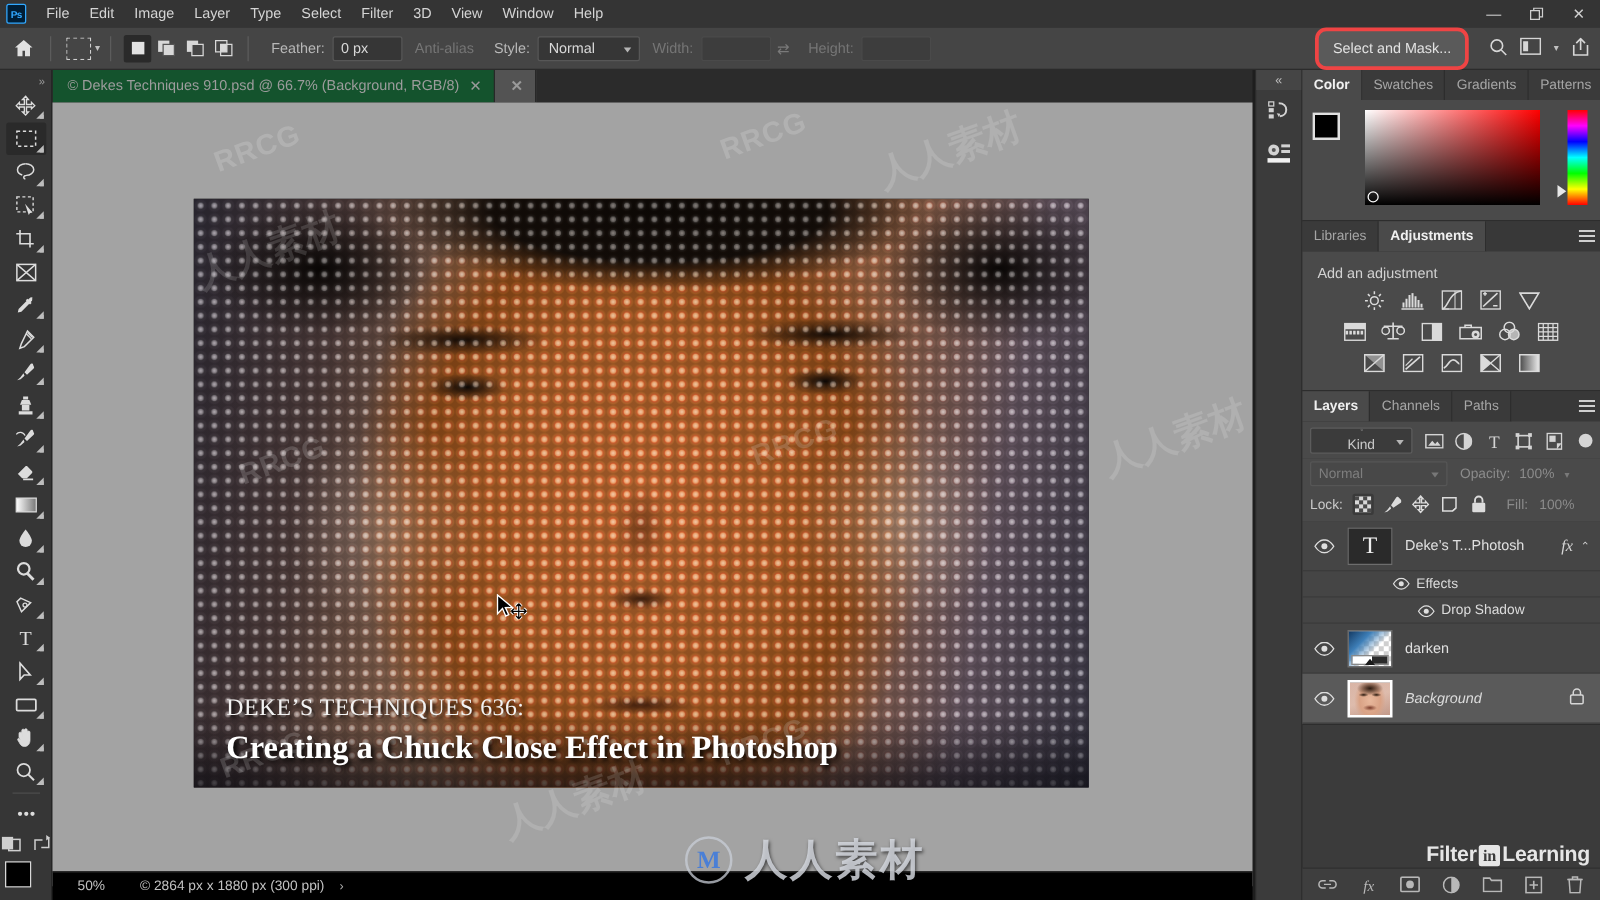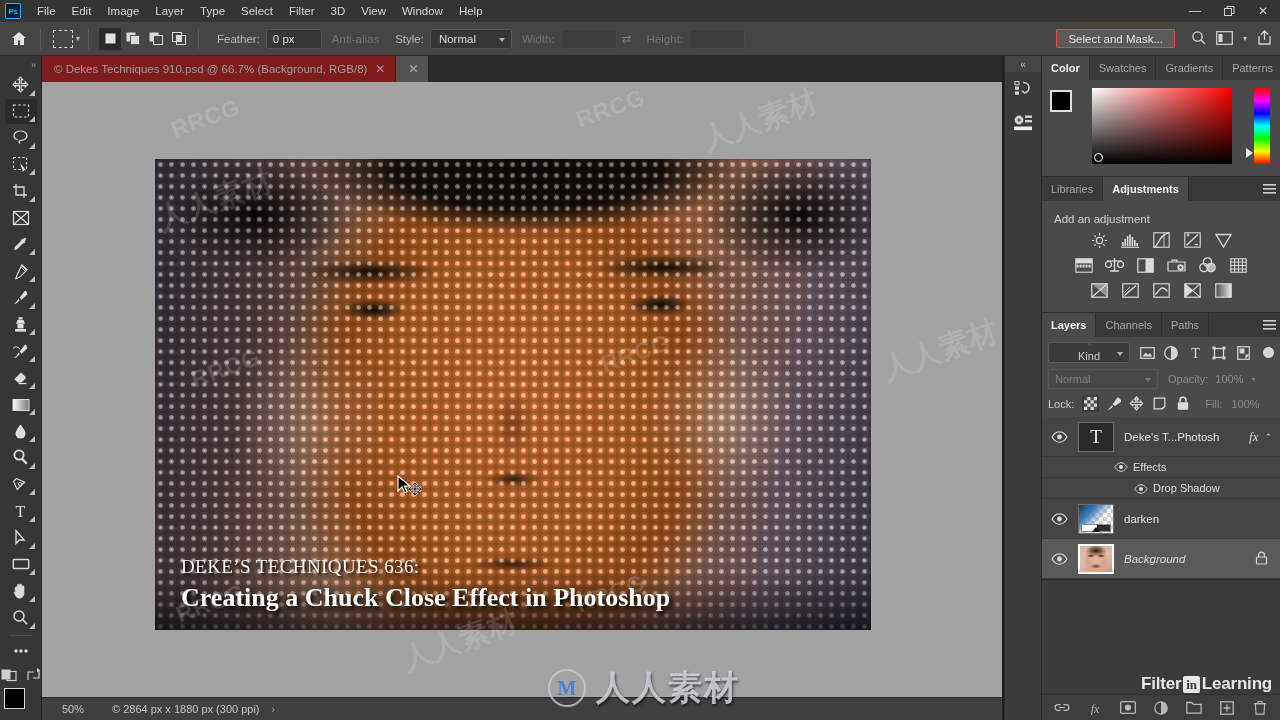--- a/index.html
+++ b/index.html
@@ -69,35 +69,35 @@
     height: 20px; padding: 0 18px 0 8px; color: #d8d8d8; font-size: 11.5px;
     display: flex; align-items: center; position: relative; min-width: 82px;
   }
   .opt-select::after {
     content: ""; position: absolute; right: 6px; top: 8px;
     border-left: 3.5px solid transparent; border-right: 3.5px solid transparent;
     border-top: 4px solid #b5b5b5;
   }
   .opt-chain { margin: 0 5px; color: #7a7a7a; font-size: 12px; }
   .btn-select-mask {
-    background: #5a5a5a; border: 1px solid #ef4444; border-radius: 1px;
-    height: 19px; padding: 0 11px; color: #e2e2e2; font-size: 11.5px;
+    background: #5a5a5a; border: 3px solid #ef4444; border-radius: 9px;
+    height: 34px; padding: 0 11px; color: #e2e2e2; font-size: 11.5px;
     display: flex; align-items: center; margin-left: auto;
   }
   .opt-right-icons { display: flex; align-items: center; gap: 10px; margin-left: 16px; margin-right: 2px; }
 
   
   .tabsbar {
     position: absolute; top: 56px; left: 42px; width: 960px; height: 26px;
     background: #2b2b2b; display: flex; align-items: flex-end;
   }
   .doc-tab {
     height: 26px; display: flex; align-items: center; gap: 8px;
     padding: 0 10px 0 12px; font-size: 11.5px; color: #9c9c9c;
-    background: #7f1d1d; border-right: 1px solid #282828;
+    background: #14532d; border-right: 1px solid #282828;
     white-space: nowrap;
   }
   .doc-tab.active { background: #535353; color: #eaeaea; font-weight: bold; }
   .tab-close { font-size: 12px; color: #9a9a9a; }
 
   
   .toolbar {
     position: absolute; top: 56px; left: 0; width: 42px; height: 664px;
     background: #363636; border-right: 1px solid #222;
     display: flex; flex-direction: column; align-items: center;
@@ -197,21 +197,21 @@
     text-shadow: 2px 3px 4px rgba(0,0,0,0.95);
   }
   .cursor-move {
     position: absolute; left: 355px; top: 393px; width: 26px; height: 24px;
     pointer-events: none;
   }
 
   
   .statusbar {
     position: absolute; left: 42px; bottom: 0; width: 960px; height: 23px;
-    background: #404040; border-top: 1px solid #2a2a2a;
+    background: #000000; border-top: 1px solid #2a2a2a;
     display: flex; align-items: center; font-size: 11px; color: #c2c2c2;
   }
   .st-zoom { width: 62px; text-align: center; }
   .st-dims { margin-left: 8px; }
   .st-arrow { margin-left: 12px; color: #aaa; font-size: 10px; }
 
   
   .rail {
     position: absolute; top: 56px; left: 1004px; width: 38px; height: 664px;
     background: #3b3b3b; border-left: 1px solid #2b2b2b; border-right: 1px solid #2b2b2b;

